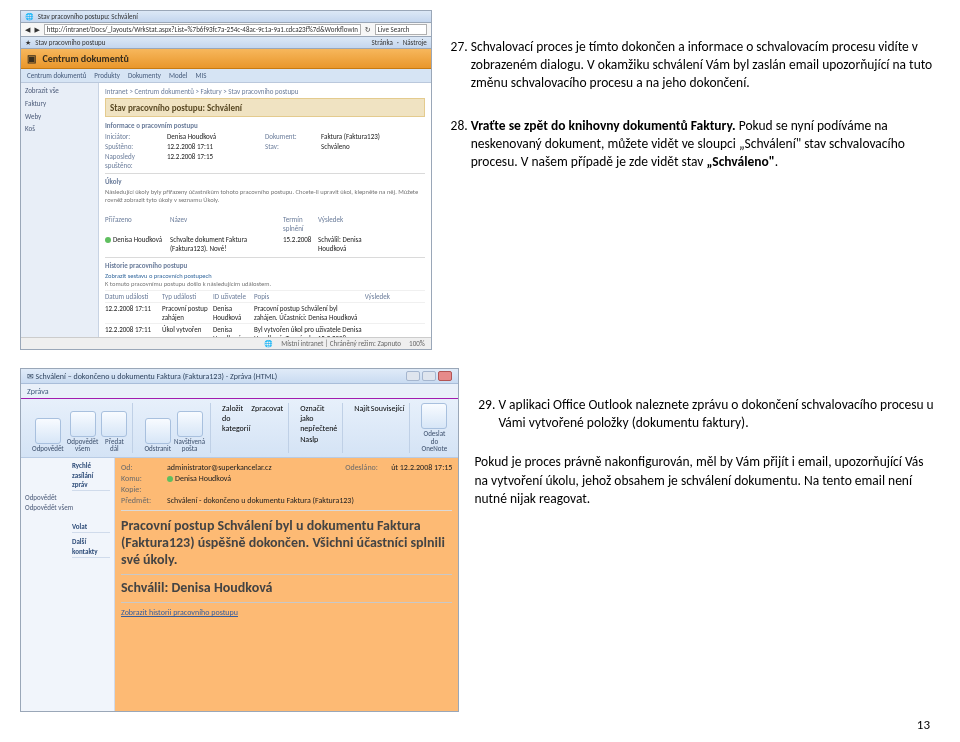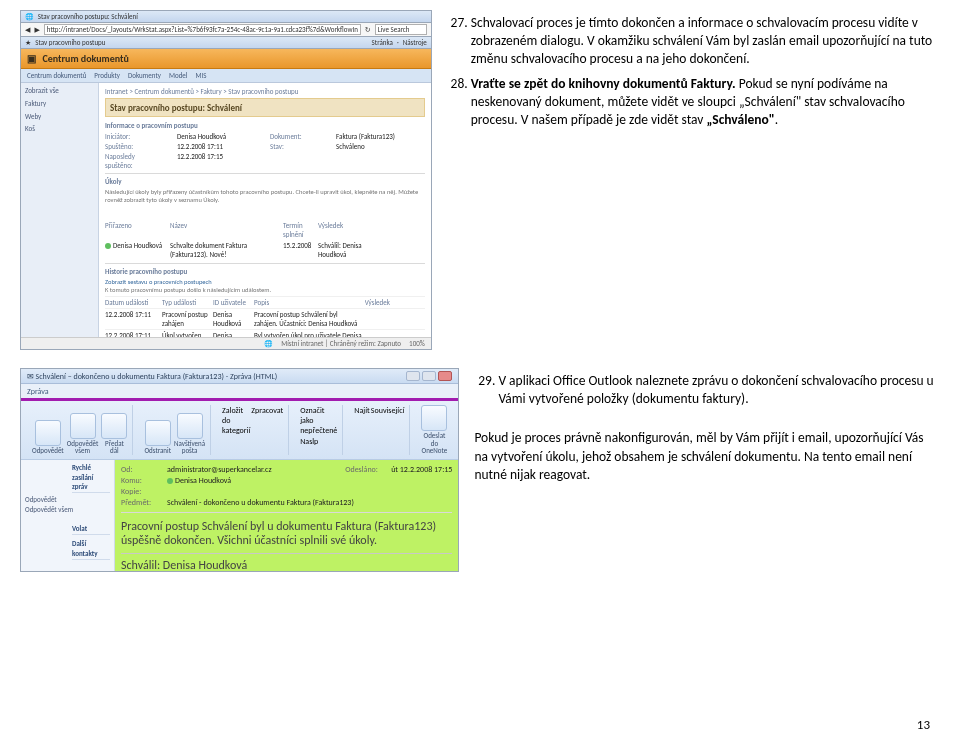--- a/index.html
+++ b/index.html
@@ -25,20 +25,21 @@
     padding-top: 4px;
   }
   .instruction-list {
     list-style: decimal outside;
     padding-left: 24px;
   }
   .instruction-list li {
     margin-bottom: 6px;
     line-height: 1.35;
     font-size: 13.5px;
+    margin-top: 24px;
   }
   .para {
     font-size: 13.5px;
     line-height: 1.35;
     margin-bottom: 6px;
   }
   
   .browser-frame {
     border: 1px solid #9aa7b8;
     background: #eef2f8;
@@ -135,21 +136,21 @@
     margin-bottom: 3px;
   }
   .info-section .sec-title {
     color: #6a7c9a;
     font-weight: bold;
     margin-bottom: 2px;
   }
   .info-grid {
     display: grid;
     grid-template-columns: 58px auto 52px auto;
-    gap: 1px 14px;
+    gap: 1px 4px;
   }
   .info-grid .lab { color: #6a7c9a; }
   .task-row {
     display: grid;
     grid-template-columns: 62px 110px 32px 58px;
     gap: 3px;
     padding: 1px 0;
   }
   .hist-row {
     display: grid;
@@ -166,23 +167,23 @@
     font-size: 7px;
     color: #666;
     padding: 1px 6px;
     display: flex;
     justify-content: flex-end;
     gap: 8px;
   }
   
   .outlook-frame {
     border: 1px solid #9aa7b8;
-    background: #bef264;
+    background: #fdba74;
     font-size: 8px;
-    height: 204px;
+    height: 344px;
     display: flex;
     flex-direction: column;
   }
   .ol-title {
     background: linear-gradient(#e0ebf8, #c9dbf1);
     border-bottom: 1px solid #a9bdd9;
     padding: 2px 6px;
     font-size: 8px;
     color: #30445e;
     display: flex;
@@ -191,21 +192,21 @@
   }
   .ol-winbtns { display: flex; gap: 2px; }
   .ol-winbtn {
     width: 14px; height: 10px;
     background: #dfe5ee; border: 1px solid #a5b6cf;
     border-radius: 2px;
   }
   .ol-winbtn.close { background: #e68a8a; border-color:#b25454; }
   .ol-tabs {
     background: #e9f0f9;
-    border-bottom: 3px solid #a21caf;
+    border-bottom: 1px solid #a21caf;
     padding: 2px 6px;
     font-size: 8px;
     color: #405a7c;
   }
   .ol-ribbon {
     background: linear-gradient(#e7f0fb, #d4e3f5);
     border-bottom: 1px solid #b8cbe4;
     padding: 4px 6px;
     display: flex;
     gap: 6px;
@@ -262,23 +263,24 @@
   }
   .ol-hrow { display: flex; gap: 6px; margin-bottom: 1px; }
   .ol-hrow .lab { width: 40px; color: #6a6a6a; }
   .ol-subject {
     font-size: 11px;
     font-weight: bold;
     color: #3a3a3a;
     margin-bottom: 2px;
   }
   .ol-sub2 {
-    font-size: 12px;
+    font-size: 14px;
     color: #444;
     margin-bottom: 6px;
+    font-weight: bold;
   }
   .hr-line {
     border: none; border-top: 1px solid #c8c8c8;
     margin: 4px 0;
   }
   .ol-link {
     color: #355d9e;
     text-decoration: underline;
     font-size: 8px;
   }
@@ -356,21 +358,21 @@
               <span>12.2.2008 17:11</span>
               <span class="lab">Stav:</span>
               <span>Schváleno</span>
               <span class="lab">Naposledy spuštěno:</span>
               <span>12.2.2008 17:15</span>
             </div>
           </div>
 
           <div class="info-section">
             <div class="sec-title">Úkoly</div>
-            <div style="font-size:6.5px;color:#777;margin-bottom:16px">Následující úkoly byly přiřazeny účastníkům tohoto pracovního postupu. Chcete-li upravit úkol, klepněte na něj. Můžete rovněž zobrazit tyto úkoly v seznamu Úkoly.</div>
+            <div style="font-size:6.5px;color:#777;margin-bottom:10px">Následující úkoly byly přiřazeny účastníkům tohoto pracovního postupu. Chcete-li upravit úkol, klepněte na něj. Můžete rovněž zobrazit tyto úkoly v seznamu Úkoly.</div>
             <div class="task-row" style="color:#6a7c9a">
               <span>Přiřazeno</span>
               <span>Název</span>
               <span>Termín splnění</span>
               <span>Výsledek</span>
             </div>
             <div class="task-row">
               <span><span class="green-bullet"></span><span>Denisa Houdková</span></span>
               <span>Schvalte dokument Faktura (Faktura123). Nové!</span>
               <span>15.2.2008</span>

